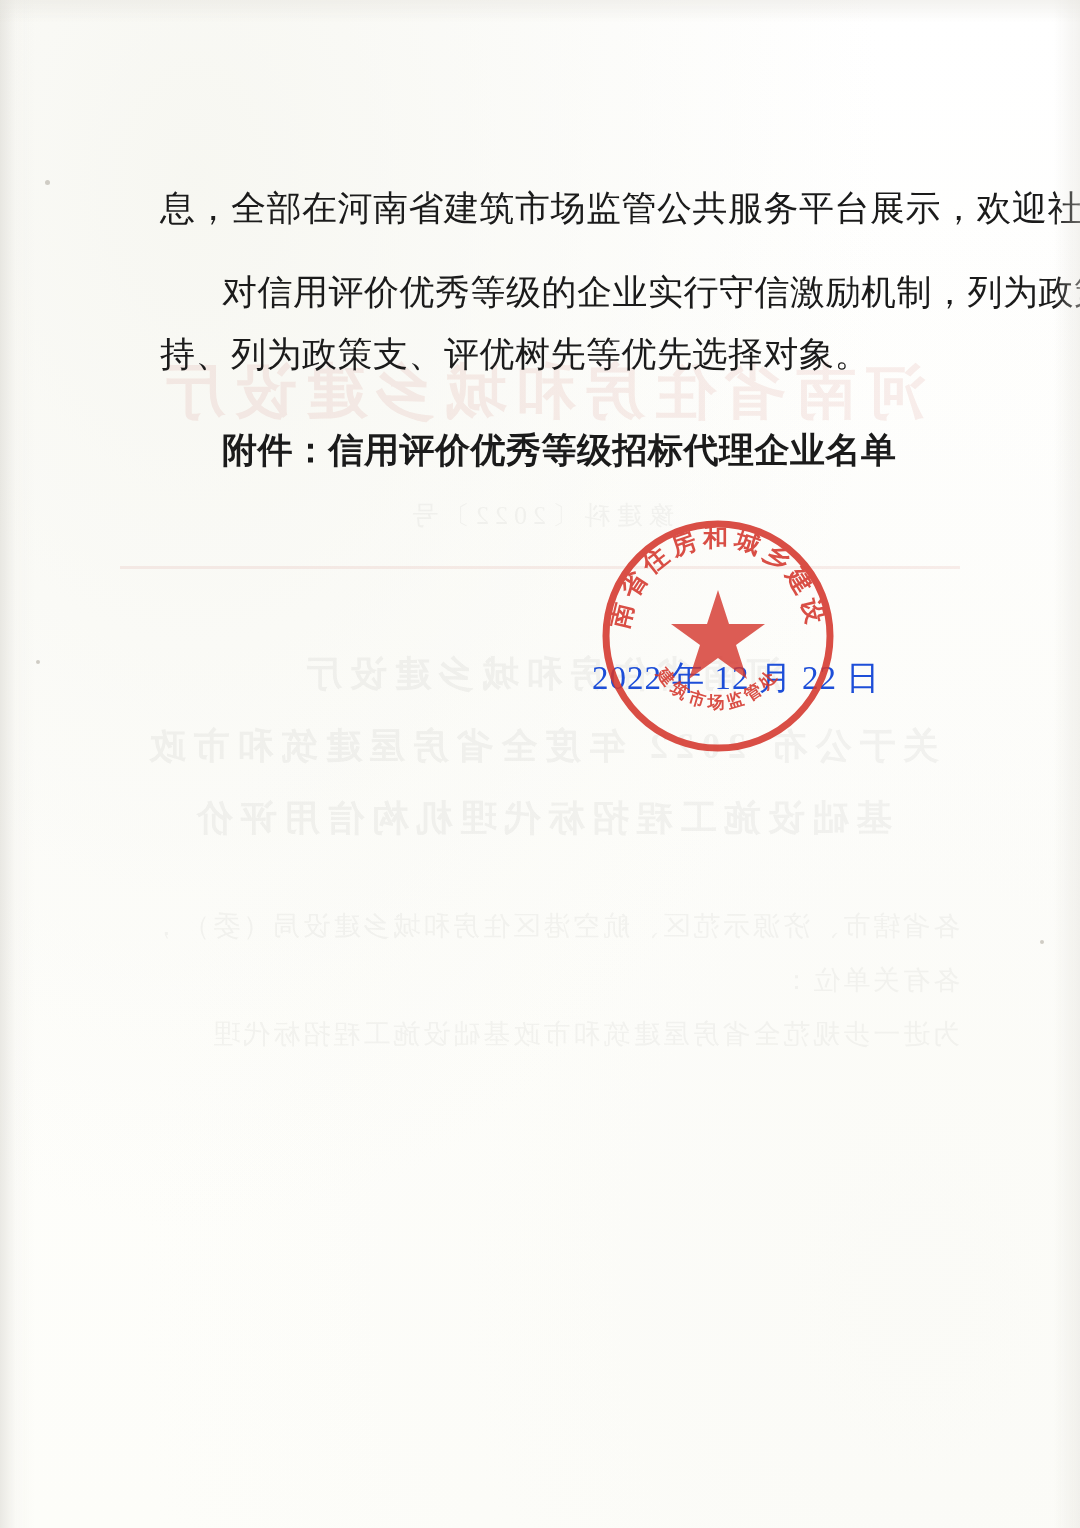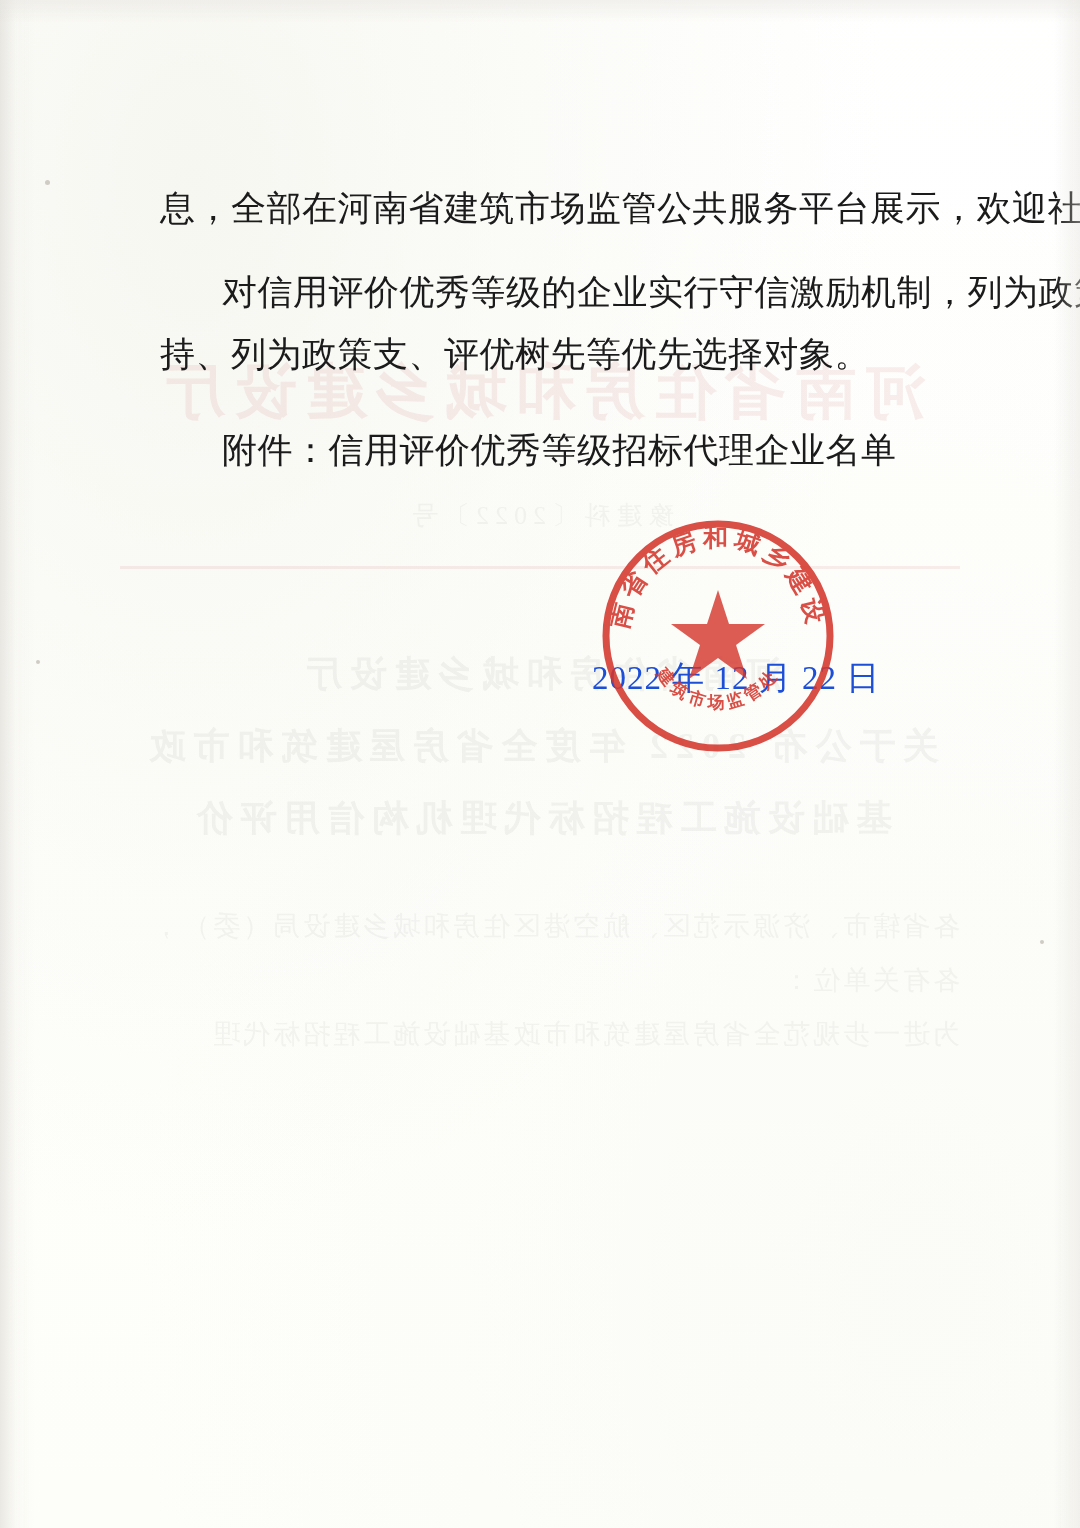--- a/index.html
+++ b/index.html
@@ -113,21 +113,21 @@
   .line {
     font-size: 35px;
     line-height: 62px;
     letter-spacing: 0.5px;
     white-space: nowrap;
   }
   .indent {
     padding-left: 62px;
   }
   .para-gap-1 { margin-top: 22px; }
-  .para-gap-2 { margin-top: 34px; }
+  .para-gap-2 { margin-top: 34px; font-weight: bold; }
 
   
   #date-line {
     position: absolute;
     left: 592px;
     top: 656px;
     font-size: 33px;
     letter-spacing: 1px;
     color: #1d4ed8;
     white-space: nowrap;

